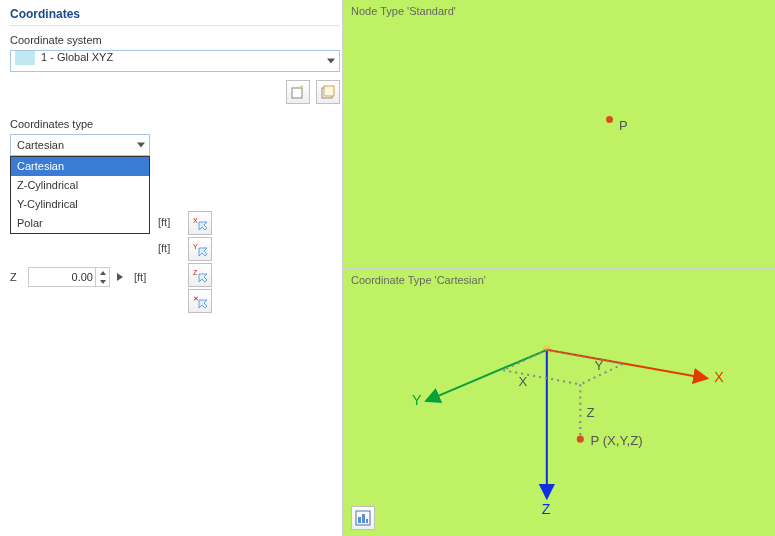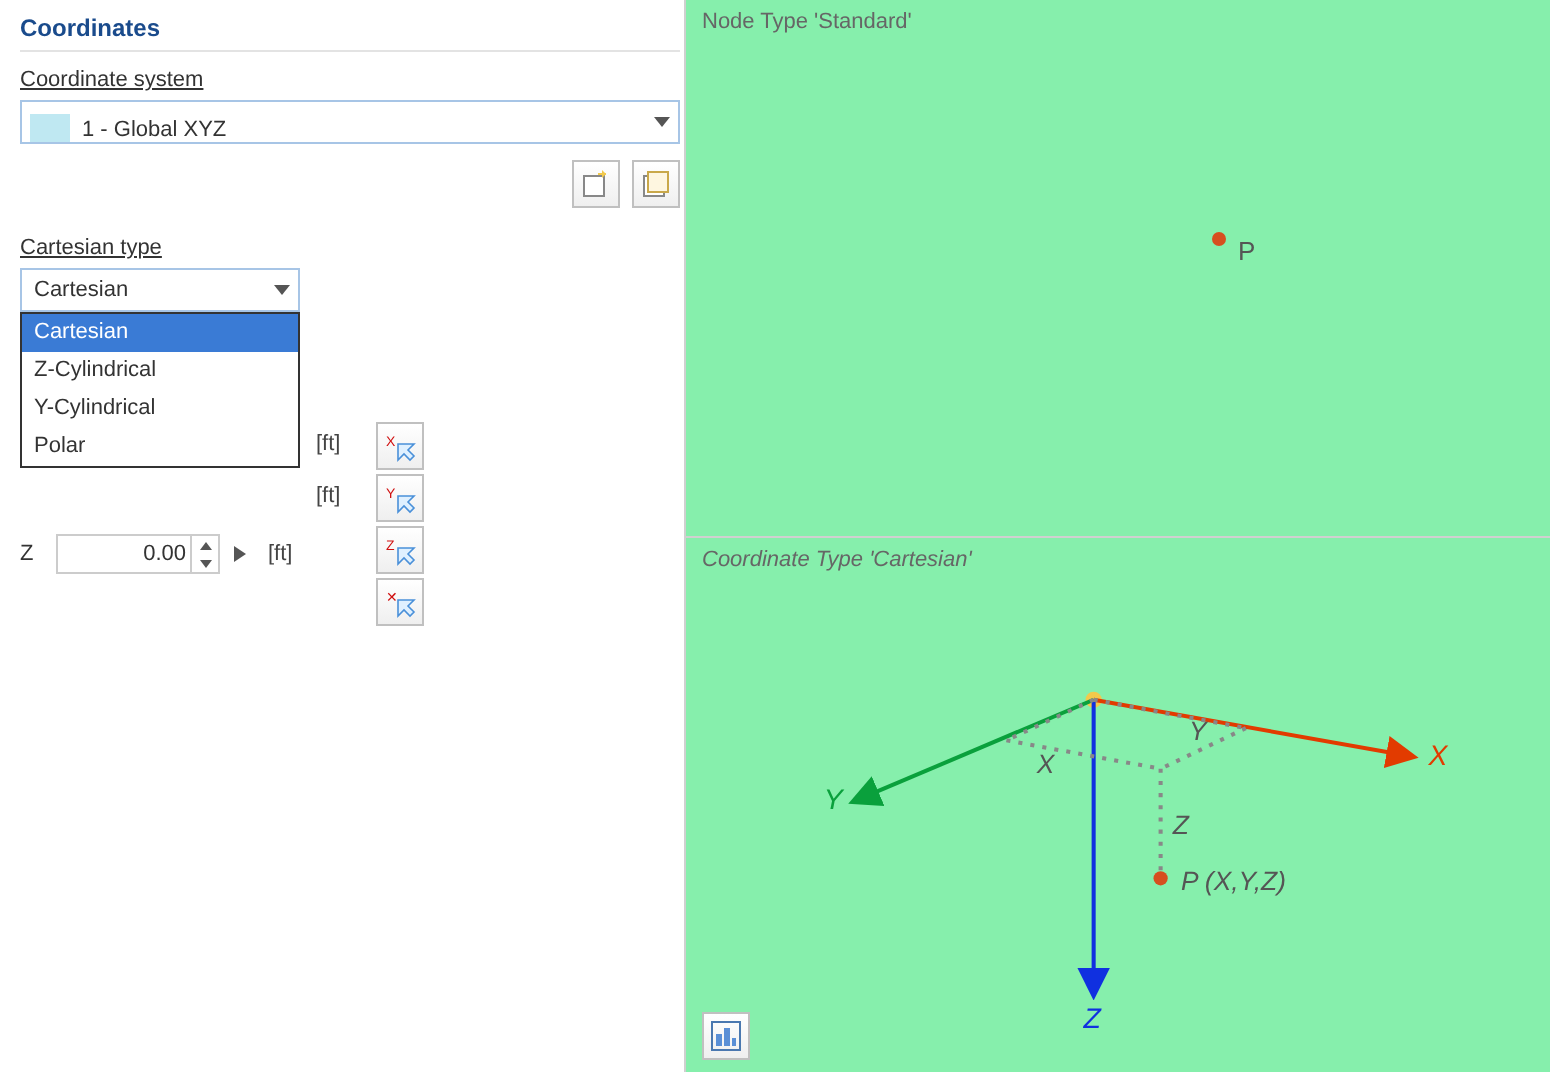--- a/index.html
+++ b/index.html
@@ -27,30 +27,29 @@
   font-weight: bold;
   font-size: 12px;
   padding: 3px 0 4px 0;
   border-bottom: 1px solid #e3e3e3;
   margin-bottom: 8px;
 }
 .subsection-label {
   font-size: 11px;
   color: #333;
   margin: 4px 0;
-  text-decoration: underline;
 }
 .combo-wrap { position: relative; width: 100%; margin-bottom: 6px; }
 .combo {
   width: 100%;
   height: 22px;
   border: 1px solid #a7c5e6;
   background: #fff;
   display: flex;
-  align-items: flex-end;
+  align-items: flex-start;
   padding: 0 20px 0 4px;
   position: relative;
   cursor: pointer;
 }
 .combo .swatch {
   width: 20px; height: 14px;
   background: #bfe8f2;
   margin-right: 6px;
   flex-shrink: 0;
 }
@@ -159,23 +158,23 @@
   display:flex; align-items:center; justify-content:center;
   cursor:pointer;
 }
 .pick-btn svg { width:16px; height:16px; }
 
 
 .preview-box {
   flex: 1;
   border-bottom: 1px solid #d0d0d0;
   position: relative;
-  background: #86efac;
-}
-.preview-box:last-child { border-bottom: none; font-style: italic; }
+  background: #bef264;
+}
+.preview-box:last-child { border-bottom: none; }
 .preview-title {
   font-size: 11px;
   color: #666;
   padding: 5px 8px;
 }
 .preview-stage { position: absolute; inset: 24px 8px 8px 8px; }
 
 .p-dot {
   position:absolute;
   width:7px; height:7px; border-radius:50%;
@@ -219,21 +218,21 @@
         </svg>
       </div>
       <div class="icon-btn" title="Library">
         <svg viewBox="0 0 16 16">
           <rect x="2" y="4" width="10" height="10" fill="#fff" stroke="#888" stroke-width="1"></rect>
           <rect x="4" y="2" width="10" height="10" fill="#fef6e0" stroke="#c9a84a" stroke-width="1"></rect>
         </svg>
       </div>
     </div>
 
-    <div class="subsection-label">Cartesian type</div>
+    <div class="subsection-label">Coordinates type</div>
 
     <div class="ctype-combo-wrap">
       <div class="ctype-combo">
         <span>Cartesian</span>
         <div class="drop-arrow"></div>
       </div>
       <div class="dropdown-list">
         <div class="selected">Cartesian</div>
         <div>Z-Cylindrical</div>
         <div>Y-Cylindrical</div>

